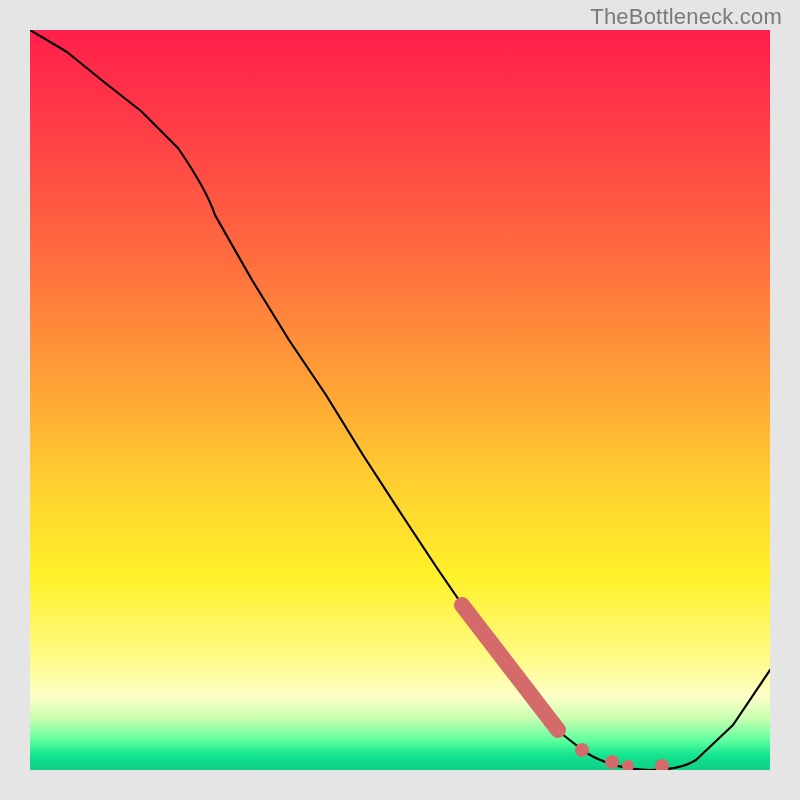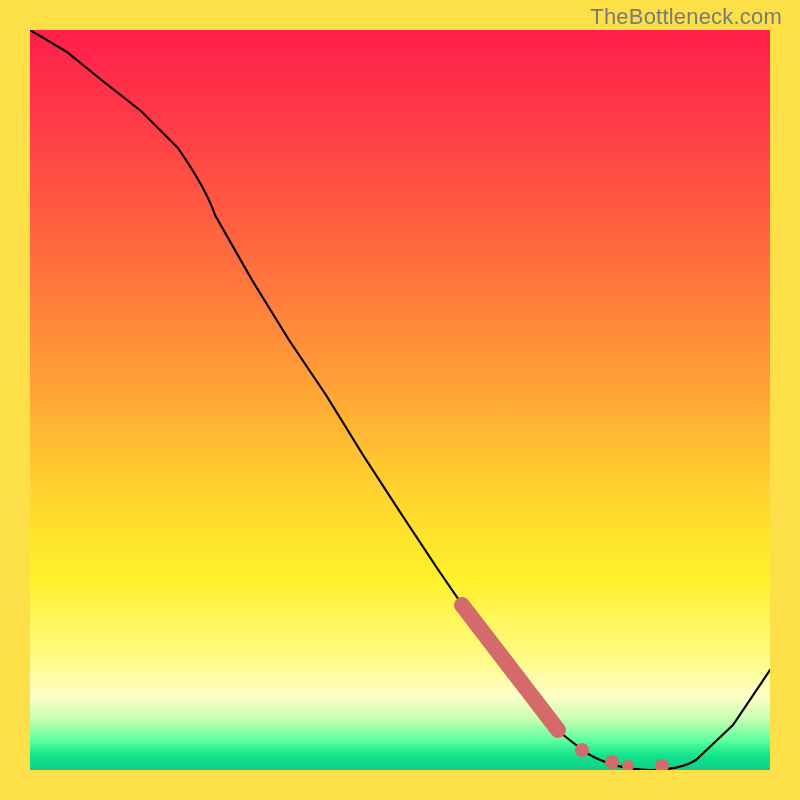--- a/index.html
+++ b/index.html
@@ -8,21 +8,21 @@
     width: 800px;
     height: 800px;
     background: #000;
     overflow: hidden;
     font-family: Arial, Helvetica, sans-serif;
   }
   .frame {
     position: relative;
     width: 800px;
     height: 800px;
-    background: #fde047;
+    background: #e5e5e5;
   }
   .watermark {
     position: absolute;
     top: 4px;
     right: 18px;
     color: #7a7a7a;
     font-size: 22px;
     font-weight: 500;
     letter-spacing: 0.2px;
     z-index: 5;

